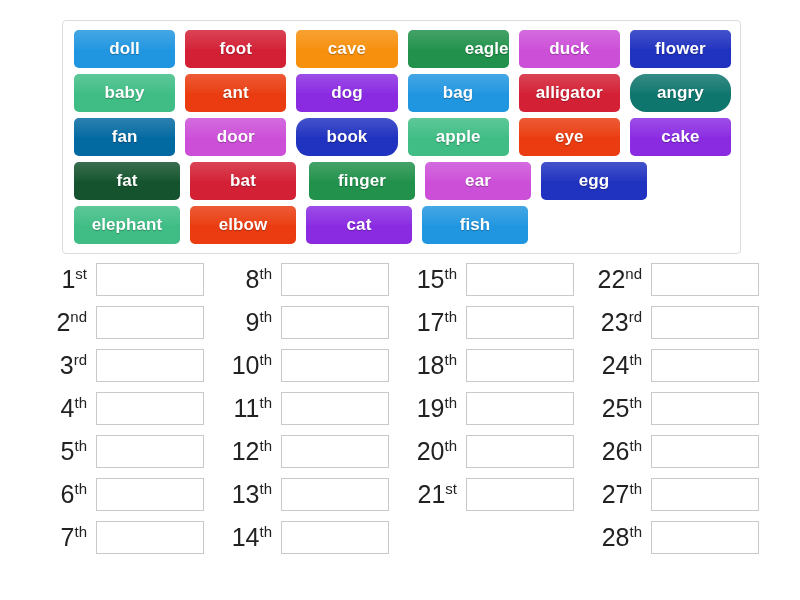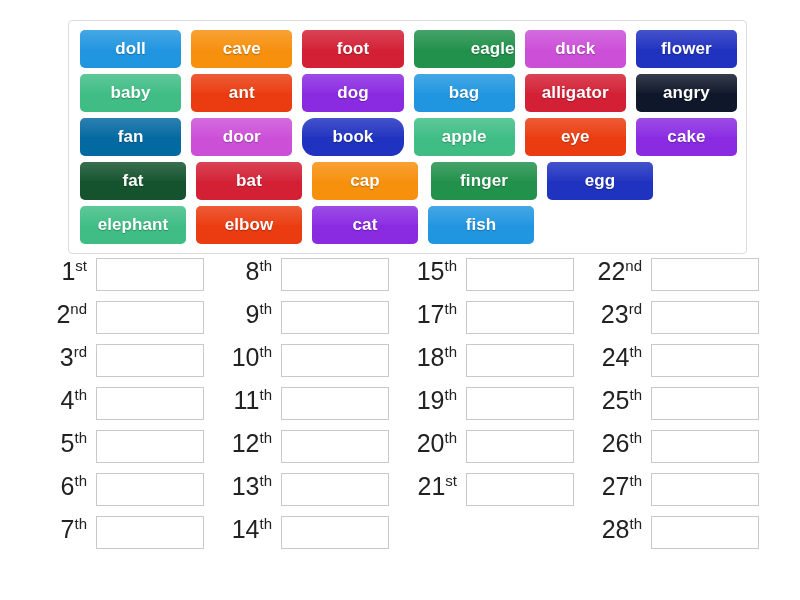--- a/index.html
+++ b/index.html
@@ -11,21 +11,21 @@
     height: 600px;
     background: #ffffff;
     font-family: "Liberation Sans", sans-serif;
     overflow: hidden;
     -webkit-font-smoothing: antialiased;
   }
 
   
   #tile-pool {
     position: absolute;
-    left: 68px;
+    left: 62px;
     top: 20px;
     width: 679px;
     box-sizing: border-box;
     border: 1px solid #dcdcdc;
     border-radius: 4px;
     background: #ffffff;
     padding: 6px 4px 6px 6px;
   }
   .tile-row {
     display: flex;
@@ -81,21 +81,21 @@
   }
   .answer-col.col-0 { margin-left: 34px; }
   .answer-col.col-1 { margin-left: 0px; }
   .answer-col.col-2 { margin-left: 0px; }
   .answer-col.col-3 { margin-left: 0px; }
 
   .answer-row {
     height: 43px;
     display: flex;
     flex-direction: row;
-    align-items: flex-start;
+    align-items: center;
   }
   .ordinal {
     width: 62px;
     text-align: right;
     padding-right: 9px;
     box-sizing: border-box;
     font-size: 25px;
     color: #222222;
     font-weight: normal;
     line-height: 1;
@@ -117,26 +117,26 @@
   }
 </style>
 </head>
 <body>
 
 <div id="tile-pool">
     <div class="tile-row">
       <div class="tile" style="background: rgb(33, 150, 224);">
         <span class="tile-label">doll</span>
       </div>
+      <div class="tile" style="background: rgb(211, 32, 53);">
+        <span class="tile-label">foot</span>
+      </div>
       <div class="tile" style="background: rgb(247, 144, 13);">
         <span class="tile-label">cave</span>
       </div>
-      <div class="tile" style="background: rgb(211, 32, 53);">
-        <span class="tile-label">foot</span>
-      </div>
       <div class="tile" style="background: rgb(33, 145, 75); justify-content: flex-end;">
         <span class="tile-label">eagle</span>
       </div>
       <div class="tile" style="background: rgb(204, 79, 216);">
         <span class="tile-label">duck</span>
       </div>
       <div class="tile" style="background: rgb(32, 50, 192);">
         <span class="tile-label">flower</span>
       </div>
     </div>
@@ -149,21 +149,21 @@
       </div>
       <div class="tile" style="background: rgb(138, 43, 226);">
         <span class="tile-label">dog</span>
       </div>
       <div class="tile" style="background: rgb(33, 150, 224);">
         <span class="tile-label">bag</span>
       </div>
       <div class="tile" style="background: rgb(211, 32, 53);">
         <span class="tile-label">alligator</span>
       </div>
-      <div class="tile" style="background: #0f172a;">
+      <div class="tile" style="background: #0f766e; border-radius: 16px;">
         <span class="tile-label">angry</span>
       </div>
     </div>
     <div class="tile-row">
       <div class="tile" style="background: #0369a1;">
         <span class="tile-label">fan</span>
       </div>
       <div class="tile" style="background: rgb(204, 79, 216);">
         <span class="tile-label">door</span>
       </div>
@@ -180,26 +180,26 @@
         <span class="tile-label">cake</span>
       </div>
     </div>
     <div class="tile-row">
       <div class="tile" style="background: #14532d;">
         <span class="tile-label">fat</span>
       </div>
       <div class="tile" style="background: rgb(211, 32, 53);">
         <span class="tile-label">bat</span>
       </div>
-      <div class="tile" style="background: rgb(247, 144, 13);">
-        <span class="tile-label">cap</span>
-      </div>
       <div class="tile" style="background: rgb(33, 145, 75); margin-left: 8px;">
         <span class="tile-label">finger</span>
       </div>
+      <div class="tile" style="background: rgb(204, 79, 216);">
+        <span class="tile-label">ear</span>
+      </div>
       <div class="tile" style="background: rgb(32, 50, 192);">
         <span class="tile-label">egg</span>
       </div>
     </div>
     <div class="tile-row">
       <div class="tile" style="background: rgb(63, 189, 133);">
         <span class="tile-label">elephant</span>
       </div>
       <div class="tile" style="background: rgb(234, 60, 16);">
         <span class="tile-label">elbow</span>

